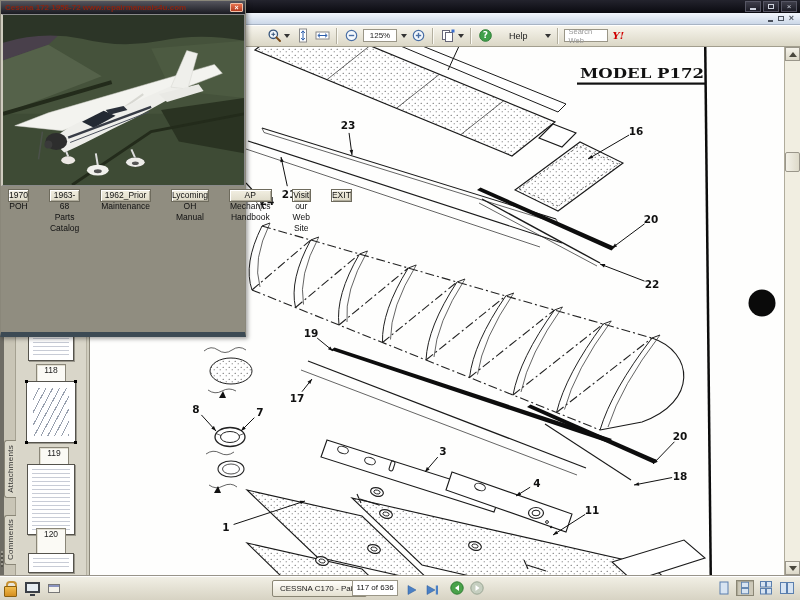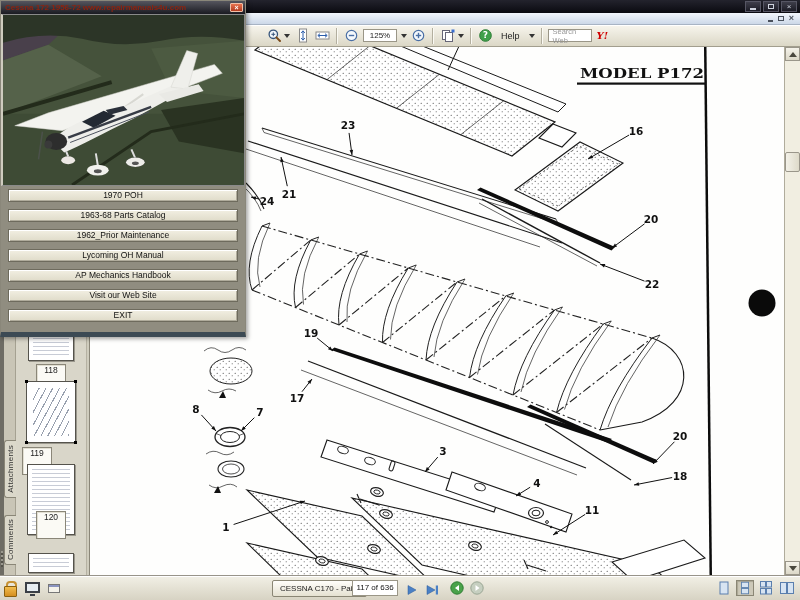--- a/index.html
+++ b/index.html
@@ -22,21 +22,21 @@
   .xc{color:#49505c;font-size:9px;line-height:9px;font-weight:bold}
 
   
   .toolbar{position:absolute;left:16px;top:25px;width:800px;height:22px;background:linear-gradient(#f8f6ee,#dbd7c6);
            border-bottom:1px solid #a29e8e;box-shadow:inset 0 1px 0 #fff}
   .tcluster{position:absolute;left:250px;top:2px;height:17px;display:flex;align-items:center;gap:3px}
   .tbtn{display:flex;align-items:center;gap:1px;padding:0 1px;height:17px}
   .tsep{width:0;height:16px;border-left:1px solid #b3af9f;border-right:1px solid #fbfaf4;margin:0 2px}
   .dd{width:0;height:0;border-left:3px solid transparent;border-right:3px solid transparent;border-top:4px solid #333;margin-left:1px}
   .zoombox{width:34px;height:13px;background:#fff;border:1px solid #9a9687;font-size:8px;line-height:11px;text-align:center;color:#222}
-  .tlbl{font-size:9px;color:#222;margin:0 7px}
+  .tlbl{font-size:9px;color:#222;margin:0 15px}
   .searchbox{width:44px;height:13px;background:#fff;border:1px solid #9a9687;display:flex;align-items:center}
   .ph{font-size:7.5px;color:#999;padding-left:4px}
   .ylogo{font-family:"DejaVu Serif",serif;font-style:italic;font-weight:bold;font-size:10px;color:#d00000;margin-left:2px}
 
   
   .main{position:absolute;left:0;top:47px;width:800px;height:528px;background:#d9d6c9}
   .edgebar{position:absolute;left:0;top:0;width:4px;height:100%;background:#6e6c64}
   .grip{position:absolute;left:1px;bottom:8px;width:2px;height:16px;background:repeating-linear-gradient(#9a988e 0 2px,#55534b 2px 4px)}
   .tabstrip{position:absolute;left:4px;top:0;width:12px;height:100%;background:#c9c5b6;border-right:1px solid #a5a191}
   .vtab{position:absolute;left:0;width:12px;background:#dbd8ca;border:1px solid #8a8677;border-right:none;border-radius:3px 0 0 3px;
@@ -88,21 +88,21 @@
 
   
   .overlay{position:absolute;left:0;top:0;width:246px;height:337px;background:#908d80;border:1px solid #8a877a;
            border-bottom:5px solid #3c4a54;box-shadow:2px 2px 4px rgba(0,0,0,0.35)}
   .ov-title{position:relative;height:13px;background:linear-gradient(#55555e,#1b1b22);color:#8c2310;font-size:8px;
             font-weight:bold;line-height:13px;padding:0 4px;white-space:nowrap;overflow:hidden}
   .ov-close{position:absolute;right:2px;top:2px;width:13px;height:9px;background:linear-gradient(#e8734f,#b33a1e);
             border:1px solid #f0c0a8;border-radius:1px;color:#fff;font-size:7px;line-height:7px;text-align:center;font-weight:bold}
   .ov-photo{height:172px;border:1px solid #8a8a8a;border-left:2px solid #cfccbf;background:#3a452f;overflow:hidden}
   .ov-photo svg{display:block;width:100%;height:100%}
-  .ov-menu{padding:3px 7px 4px 7px;display:flex;flex-direction:column;gap:7px}
+  .ov-menu{padding:3px 7px 4px 7px;display:flex;flex-direction:row;gap:20px}
   .ov-btn{height:13px;background:linear-gradient(#f2efe2,#dfdbc9);border:1px solid #6e6b5d;
           box-shadow:inset 1px 1px 0 #fff,inset -1px -1px 0 #b0ac9c;font-size:8.5px;line-height:11px;text-align:center;color:#111}
   .ov-btn.focused{border:1px solid #2a2a24;outline:1px dashed #6a675a;outline-offset:-3px;background:linear-gradient(#eceadb,#d9d5c2)}
 
   
   .sline{stroke:#1a1a1a;stroke-width:1.1;fill:none}
   .thin{stroke:#222;stroke-width:0.7;fill:none}
   .dashdot{stroke:#222;stroke-width:1.1;stroke-dasharray:9 3 2 3;fill:none}
   .rib{fill:none;stroke:#222;stroke-width:1}
   .rib.rthin{stroke-width:0.7}
@@ -224,25 +224,25 @@
           <div class="tl"></div>
         </div>
         <div class="tlabel" style="left: 20px; top: 317px; width: 30px;">118</div>
         <div class="tpage diagram" style="left: 10px; top: 334px; width: 50px; height: 62px;">
           <div class="tl"></div>
           <i style="position: absolute; width: 3px; height: 3px; background: rgb(0, 0, 0); left: -2px; top: -2px;"></i>
           <i style="position: absolute; width: 3px; height: 3px; background: rgb(0, 0, 0); right: -2px; top: -2px;"></i>
           <i style="position: absolute; width: 3px; height: 3px; background: rgb(0, 0, 0); left: -2px; bottom: -2px;"></i>
           <i style="position: absolute; width: 3px; height: 3px; background: rgb(0, 0, 0); right: -2px; bottom: -2px;"></i>
         </div>
-        <div class="tlabel" style="left: 6px; top: 400px; width: 30px;">119</div>
+        <div class="tlabel" style="left: 23px; top: 400px; width: 30px;">119</div>
         <div class="tpage table" style="left: 11px; top: 417px; width: 48px; height: 71px;">
           <div class="tl"></div>
         </div>
-        <div class="tlabel" style="left: 20px; top: 464px; width: 30px;">120</div>
+        <div class="tlabel" style="left: 20px; top: 481px; width: 30px;">120</div>
         <div class="tpage table" style="left: 12px; top: 506px; width: 46px; height: 20px;">
           <div class="tl"></div>
         </div>
       </div>
     <div class="splitter"></div>
 
     <div class="docarea">
       <svg viewBox="90 47 694 528" preserveAspectRatio="none">
         <defs>
           <pattern id="dots" width="6" height="6" patternUnits="userSpaceOnUse">

